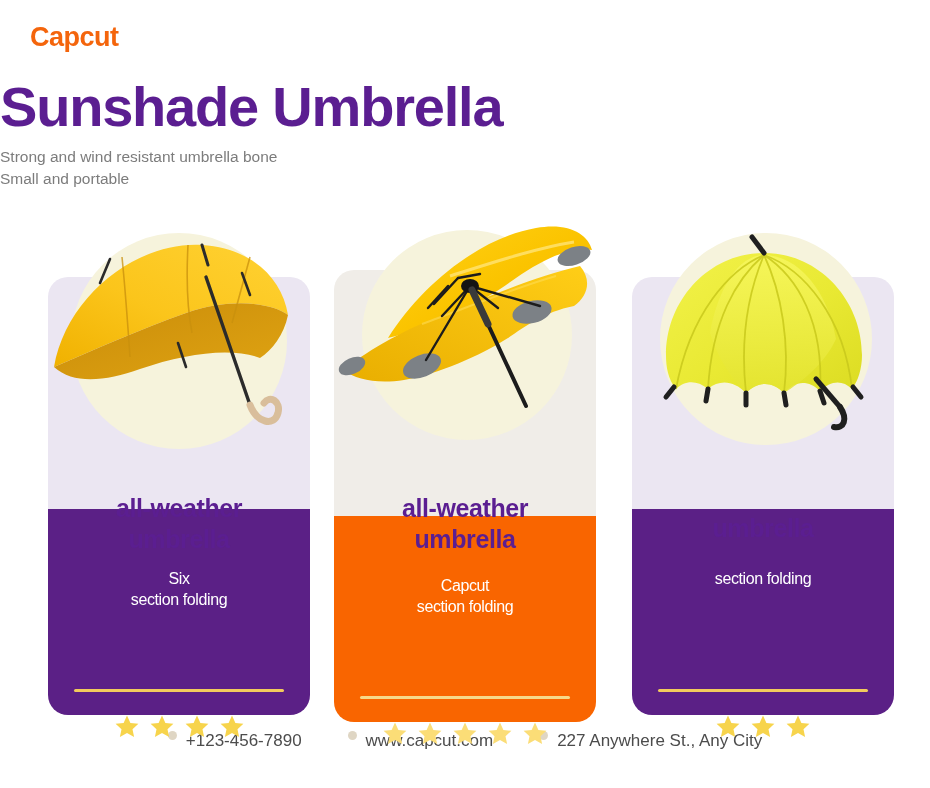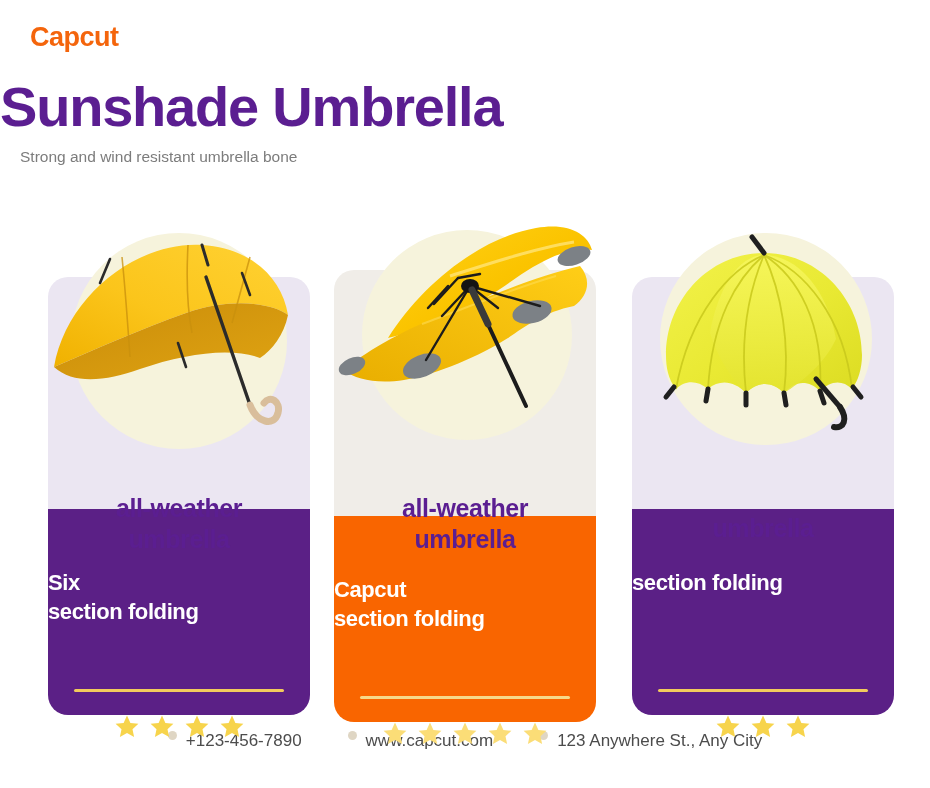--- a/index.html
+++ b/index.html
@@ -71,22 +71,22 @@
     z-index: 3; text-align: center;
     font-size: 25px; font-weight: 700; line-height: 1.25;
     color: #5B1E91; letter-spacing: -0.4px;
   }
   .card.c0 .card-label { top: 216px; }
   .card.c1 .card-label { top: 223px; }
   .card.c2 .card-label { top: 236px; }
 
   .card-heading {
     position: absolute; left: 0; right: 0; z-index: 3;
-    color: #ffffff;
-    font-size: 22px; font-weight: 700; line-height: 1.3; letter-spacing: -0.4px;
+    text-align: center; color: #ffffff;
+    font-size: 16px; font-weight: 400; line-height: 1.3; letter-spacing: -0.4px;
   }
   .card.c0 .card-heading { top: 292px; }
   .card.c1 .card-heading { top: 306px; }
   .card.c2 .card-heading { top: 292px; }
 
   .divider {
     position: absolute; left: 26px; right: 26px; height: 3px;
     background: #F2CB5C; z-index: 3; border-radius: 2px;
   }
   .card.c0 .divider { top: 412px; }
@@ -113,22 +113,23 @@
 </style>
 </head>
 <body>
 
 <div class="page">
 
   <div class="brand" style="color: rgb(244, 101, 12);">Capcut</div>
 
   <div class="header">
     <div class="title" style="color: rgb(91, 30, 145);">Sunshade Umbrella</div>
-    <div class="subtitle" style="color: rgb(124, 124, 124); margin-left: 20px;">
+    <div class="subtitle" style="color: rgb(124, 124, 124);">
       <div>Strong and wind resistant umbrella bone</div>
+      <div>Small and portable</div>
     </div>
   </div>
 
   <div class="cards">
 
     <div class="card c0">
       <div class="card-clip">
         <div class="card-top" style="background: rgb(235, 230, 242);"></div>
         <div class="card-bottom" style="background: rgb(91, 32, 134);"></div>
       </div>
@@ -358,17 +359,17 @@
       <div class="foot-item">
         <span class="dot" style="background: rgb(223, 214, 196);"></span>
         <span class="foot-text">+123-456-7890</span>
       </div>
       <div class="foot-item">
         <span class="dot" style="background: rgb(223, 214, 196);"></span>
         <span class="foot-text">www.capcut.com</span>
       </div>
       <div class="foot-item">
         <span class="dot" style="background: rgb(223, 214, 196);"></span>
-        <span class="foot-text">123 Anywhere St., Any City</span>
+        <span class="foot-text">227 Anywhere St., Any City</span>
       </div>
     </div>
 
 </div>
 
 </body></html>

